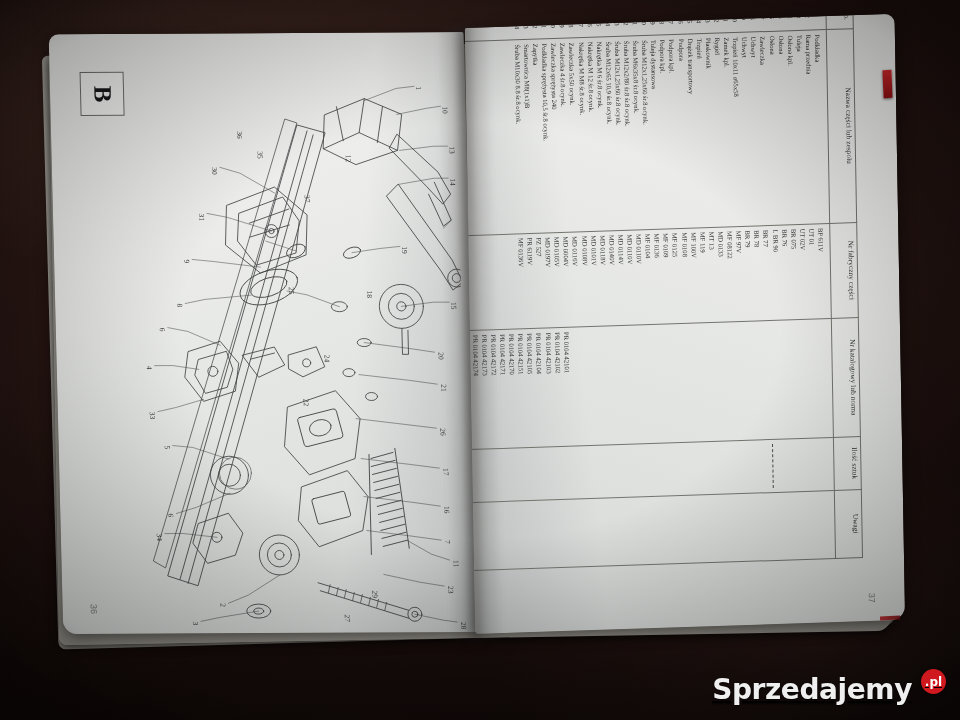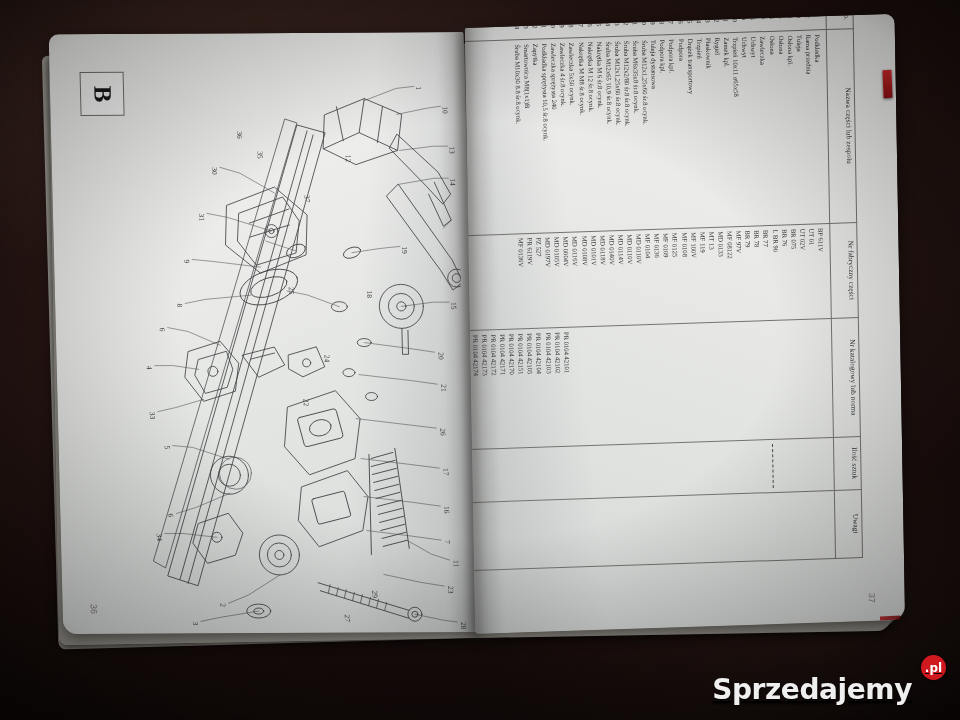--- a/index.html
+++ b/index.html
@@ -123,21 +123,21 @@
         rgba(0,0,0,0) 40%, rgba(0,0,0,.30) 78%, rgba(0,0,0,.62) 100%);}
 
   
   #watermark{position:absolute;right:14px;bottom:14px;display:flex;align-items:flex-end;
      gap:16px;user-select:none;text-decoration:underline;}
   #wm-text{font-family:"DejaVu Sans",sans-serif;font-weight:bold;font-size:28px;
      color:#efefef;letter-spacing:-.4px;text-shadow:0 1px 2px rgba(0,0,0,.8);}
   #wm-badge{width:25px;height:25px;border-radius:50%;background:#d0181f;
      color:#fff;font-family:"DejaVu Sans",sans-serif;font-weight:bold;font-size:12px;
      display:flex;align-items:center;justify-content:center;
-     margin-left:-7px;margin-bottom:26px;box-shadow:0 1px 3px rgba(0,0,0,.55);}
+     margin-left:-7px;margin-bottom:12px;box-shadow:0 1px 3px rgba(0,0,0,.55);}
 </style>
 </head>
 <body>
 
 <div id="photo">
 
   <div class="surface-sheen"></div>
 
   <div id="book">
 

